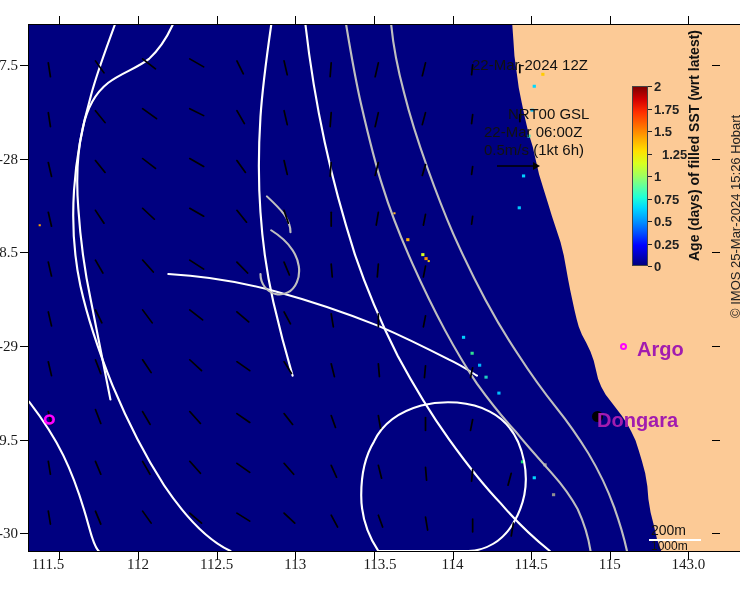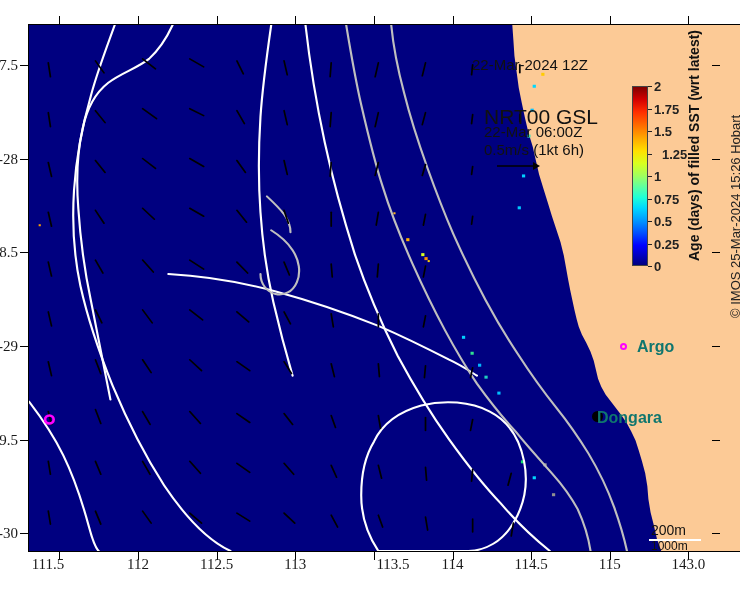--- a/index.html
+++ b/index.html
@@ -20,25 +20,25 @@
                font-size:15px;color:#1a1a1a;transform:translateX(-50%);white-space:nowrap;}
   .ytick-label{position:absolute;left:24px;font-family:"Liberation Serif",serif;
                font-size:15px;color:#1a1a1a;transform:translate(-100%,-50%);white-space:nowrap;}
   .xtick{position:absolute;top:16px;width:1px;height:8px;background:#000;}
   .ytick{position:absolute;left:20px;width:8px;height:1px;background:#000;}
 
   
   .map-text{position:absolute;font-family:"Liberation Sans",sans-serif;
             color:#111;white-space:nowrap;}
   #date-stamp{left:443px;top:31px;font-size:15px;}
-  #src-line1{left:455px;top:80px;font-size:21px;}
+  #src-line1{left:479px;top:80px;font-size:15px;}
   #src-line2{left:455px;top:98px;font-size:15px;}
   #src-line3{left:455px;top:116px;font-size:15px;}
 
-  .place-label{position:absolute;font-size:16px;font-weight:bold;color:#0f766e;
+  .place-label{position:absolute;font-size:20px;font-weight:bold;color:#a21caf;
                white-space:nowrap;}
   #argo-label{left:608px;top:313px;}
   #dongara-label{left:568px;top:384px;}
   #argo-marker-legend{position:absolute;left:591px;top:318px;width:7px;height:7px;
       border:2px solid #ff00ff;border-radius:50%;box-sizing:border-box;}
   #dongara-marker{position:absolute;left:563px;top:386px;width:11px;height:11px;
       background:#000;border-radius:50%;}
 
   
   #depth-200{position:absolute;left:622px;top:497px;font-size:14px;color:#111;}
@@ -312,21 +312,21 @@
       <div class="xtick" style="left: 138.069px; top: 552px;"></div>
       <div class="xtick-label" style="left: 138.069px;">112</div>
       <div class="xtick" style="left: 138.069px; top: 16px;"></div>
       <div class="xtick" style="left: 216.69px; top: 552px;"></div>
       <div class="xtick-label" style="left: 216.69px;">112.5</div>
       <div class="xtick" style="left: 216.69px; top: 16px;"></div>
       <div class="xtick" style="left: 295.31px; top: 552px;"></div>
       <div class="xtick-label" style="left: 295.31px;">113</div>
       <div class="xtick" style="left: 295.31px; top: 16px;"></div>
       <div class="xtick" style="left: 373.931px; top: 552px;"></div>
-      <div class="xtick-label" style="left: 393px;">113.5</div>
+      <div class="xtick-label" style="left: 380px;">113.5</div>
       <div class="xtick" style="left: 373.931px; top: 16px;"></div>
       <div class="xtick" style="left: 452.552px; top: 552px;"></div>
       <div class="xtick-label" style="left: 452.552px;">114</div>
       <div class="xtick" style="left: 452.552px; top: 16px;"></div>
       <div class="xtick" style="left: 531.172px; top: 552px;"></div>
       <div class="xtick-label" style="left: 531.172px;">114.5</div>
       <div class="xtick" style="left: 531.172px; top: 16px;"></div>
       <div class="xtick" style="left: 609.793px; top: 552px;"></div>
       <div class="xtick-label" style="left: 609.793px;">115</div>
       <div class="xtick" style="left: 609.793px; top: 16px;"></div>

